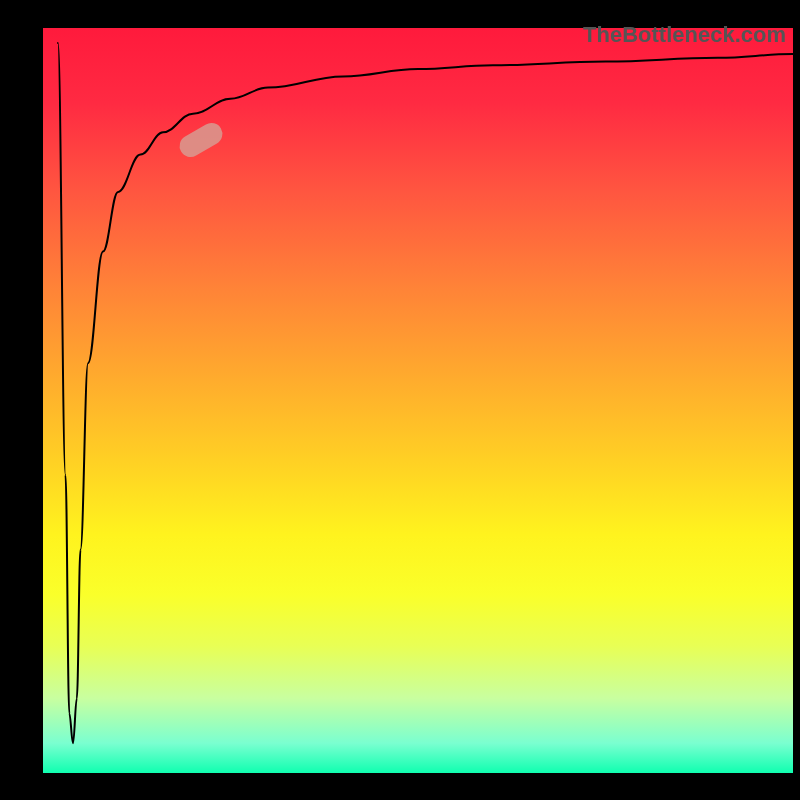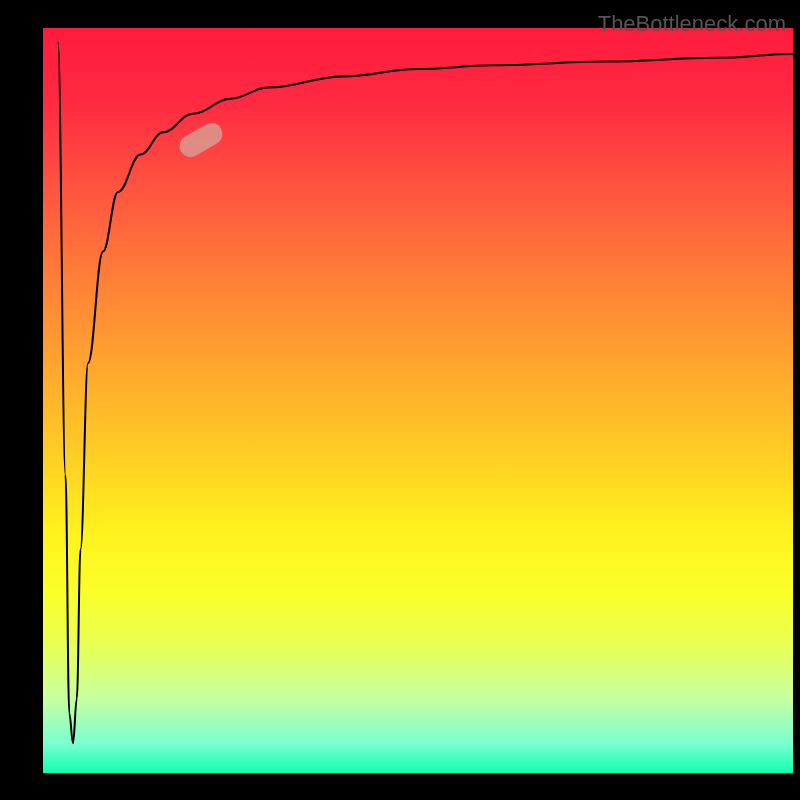--- a/index.html
+++ b/index.html
@@ -9,25 +9,25 @@
     }
     body {
       width: 800px;
       height: 800px;
       background: #000;
       position: relative;
       font-family: Arial, Helvetica, sans-serif;
     }
     .watermark {
       position: absolute;
-      top: 11px;
+      top: 22px;
       right: 14px;
       color: #555;
       font-size: 22px;
-      font-weight: 400;
+      font-weight: 700;
       z-index: 10;
     }
     .plot-area {
       position: absolute;
       left: 43px;
       top: 28px;
       width: 750px;
       height: 745px;
       background: linear-gradient(to bottom,
         #ff1a3c 0%,

